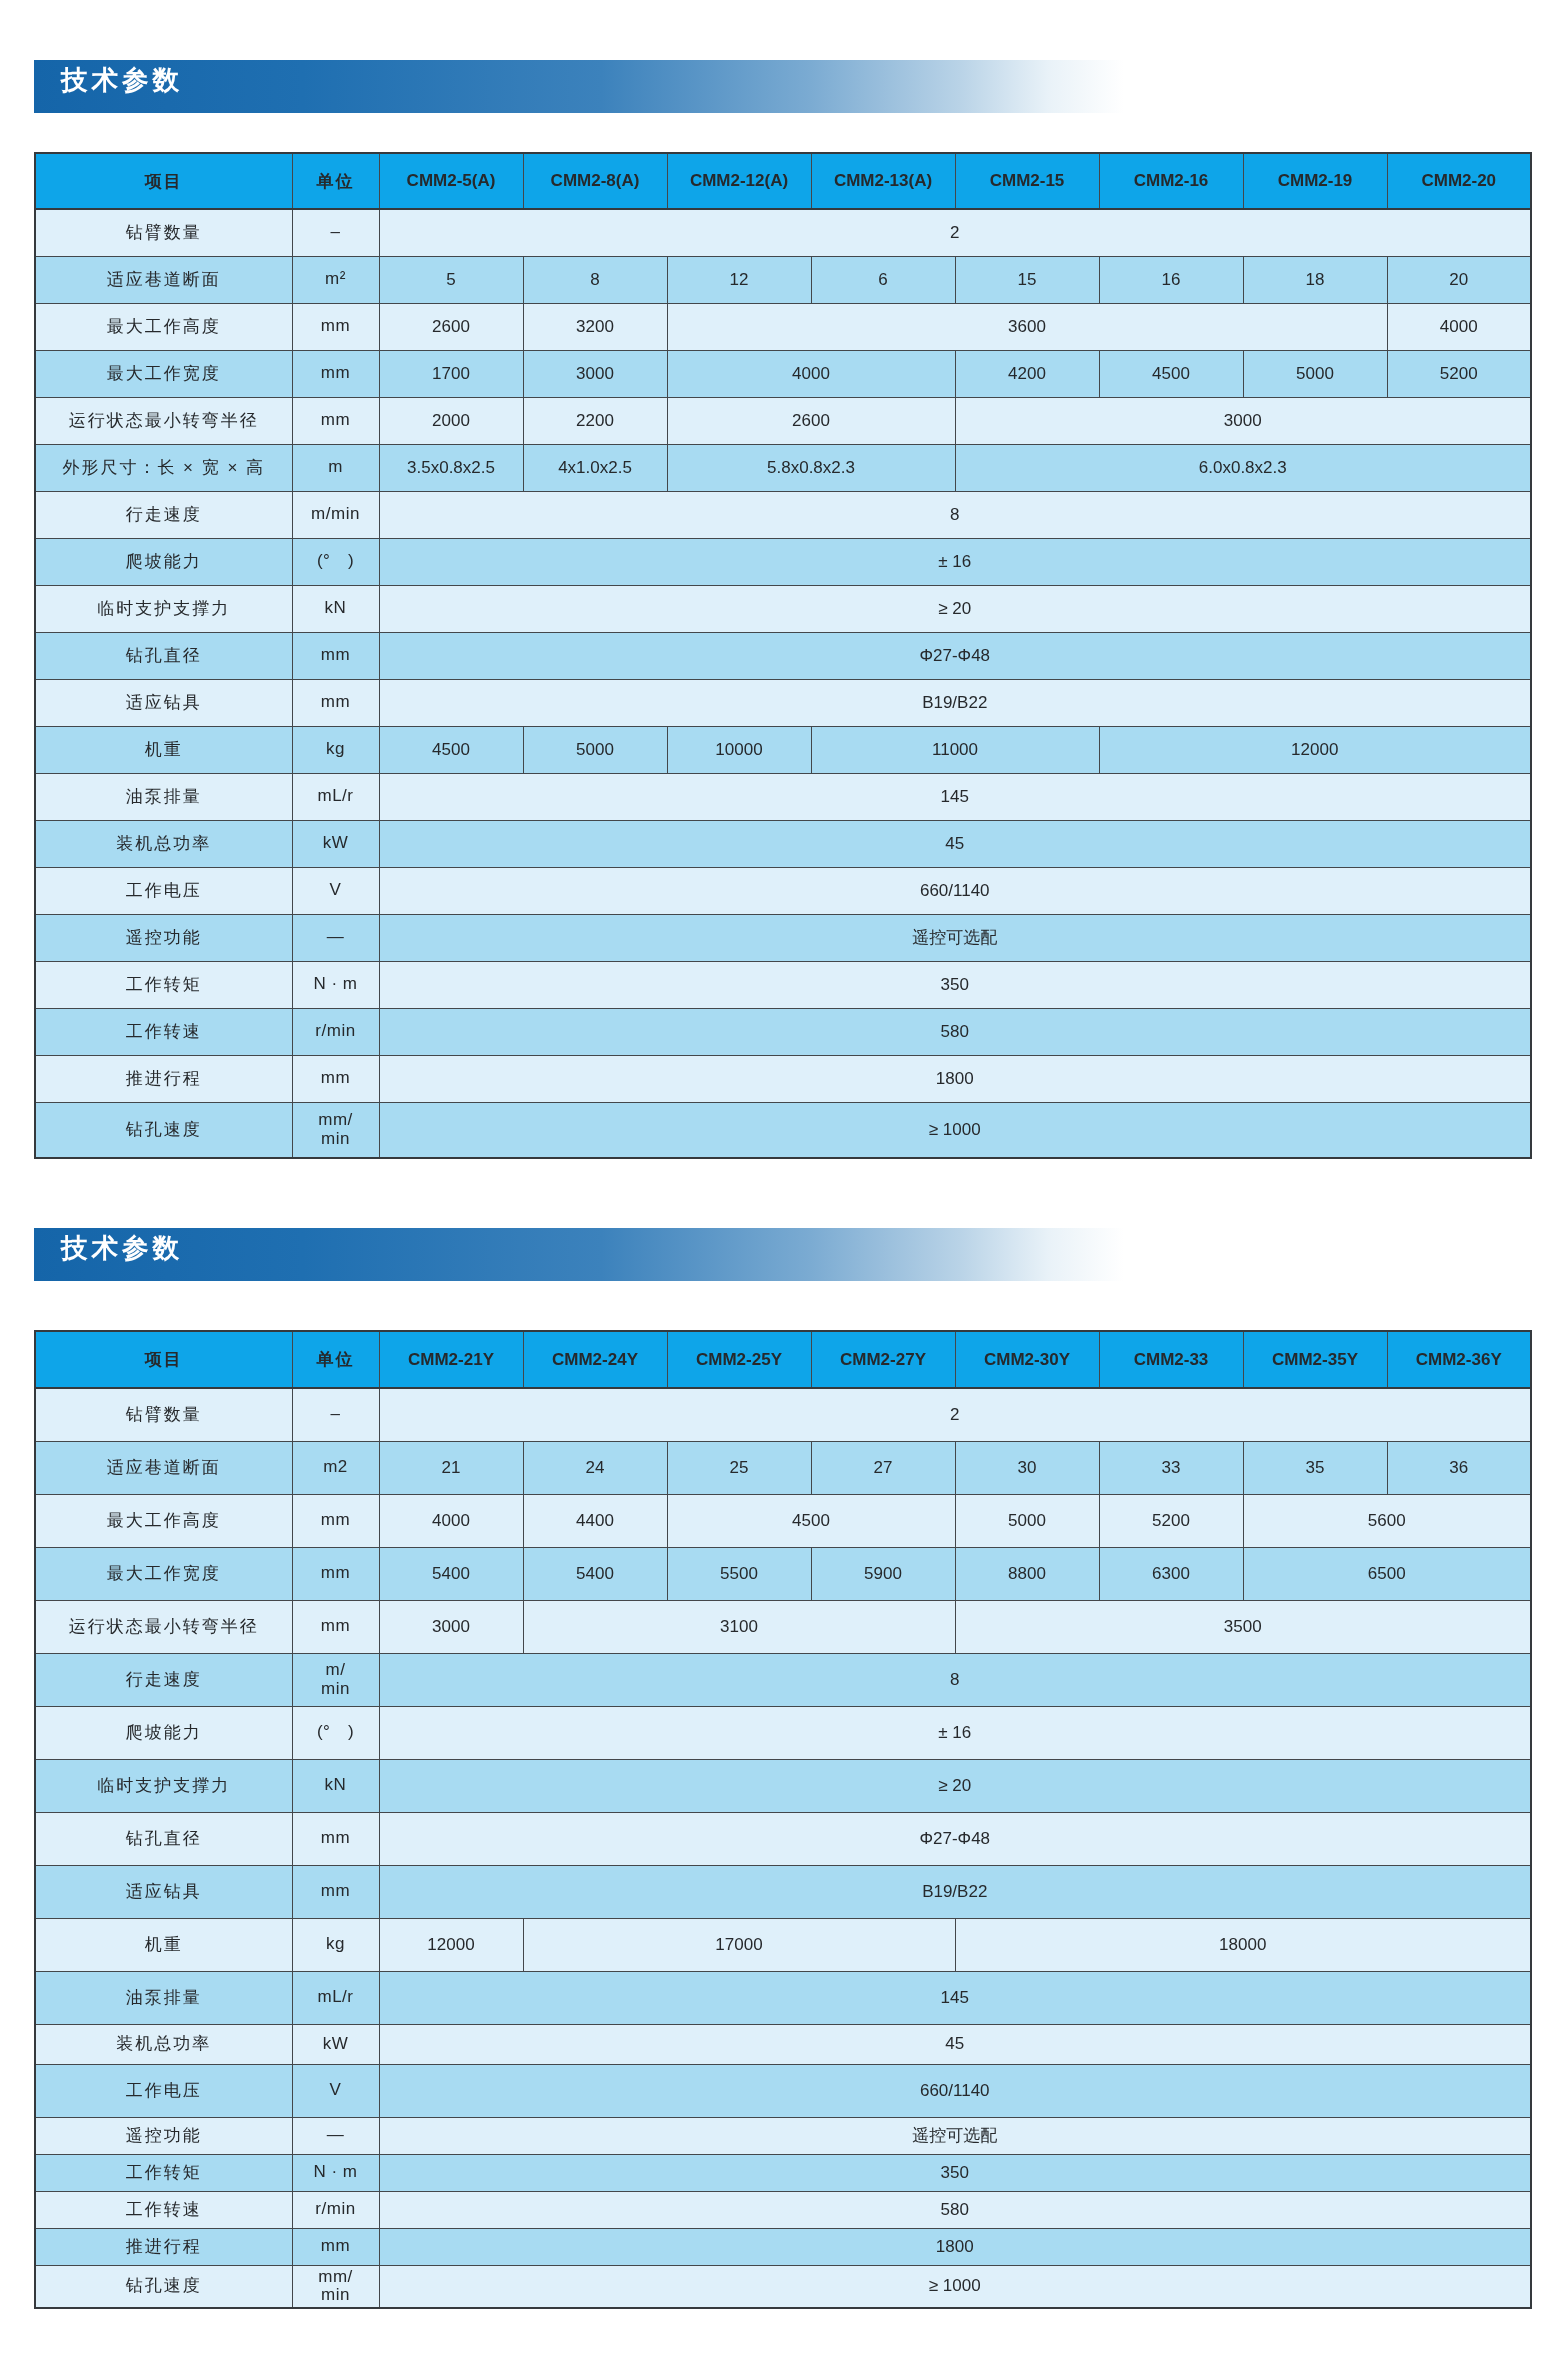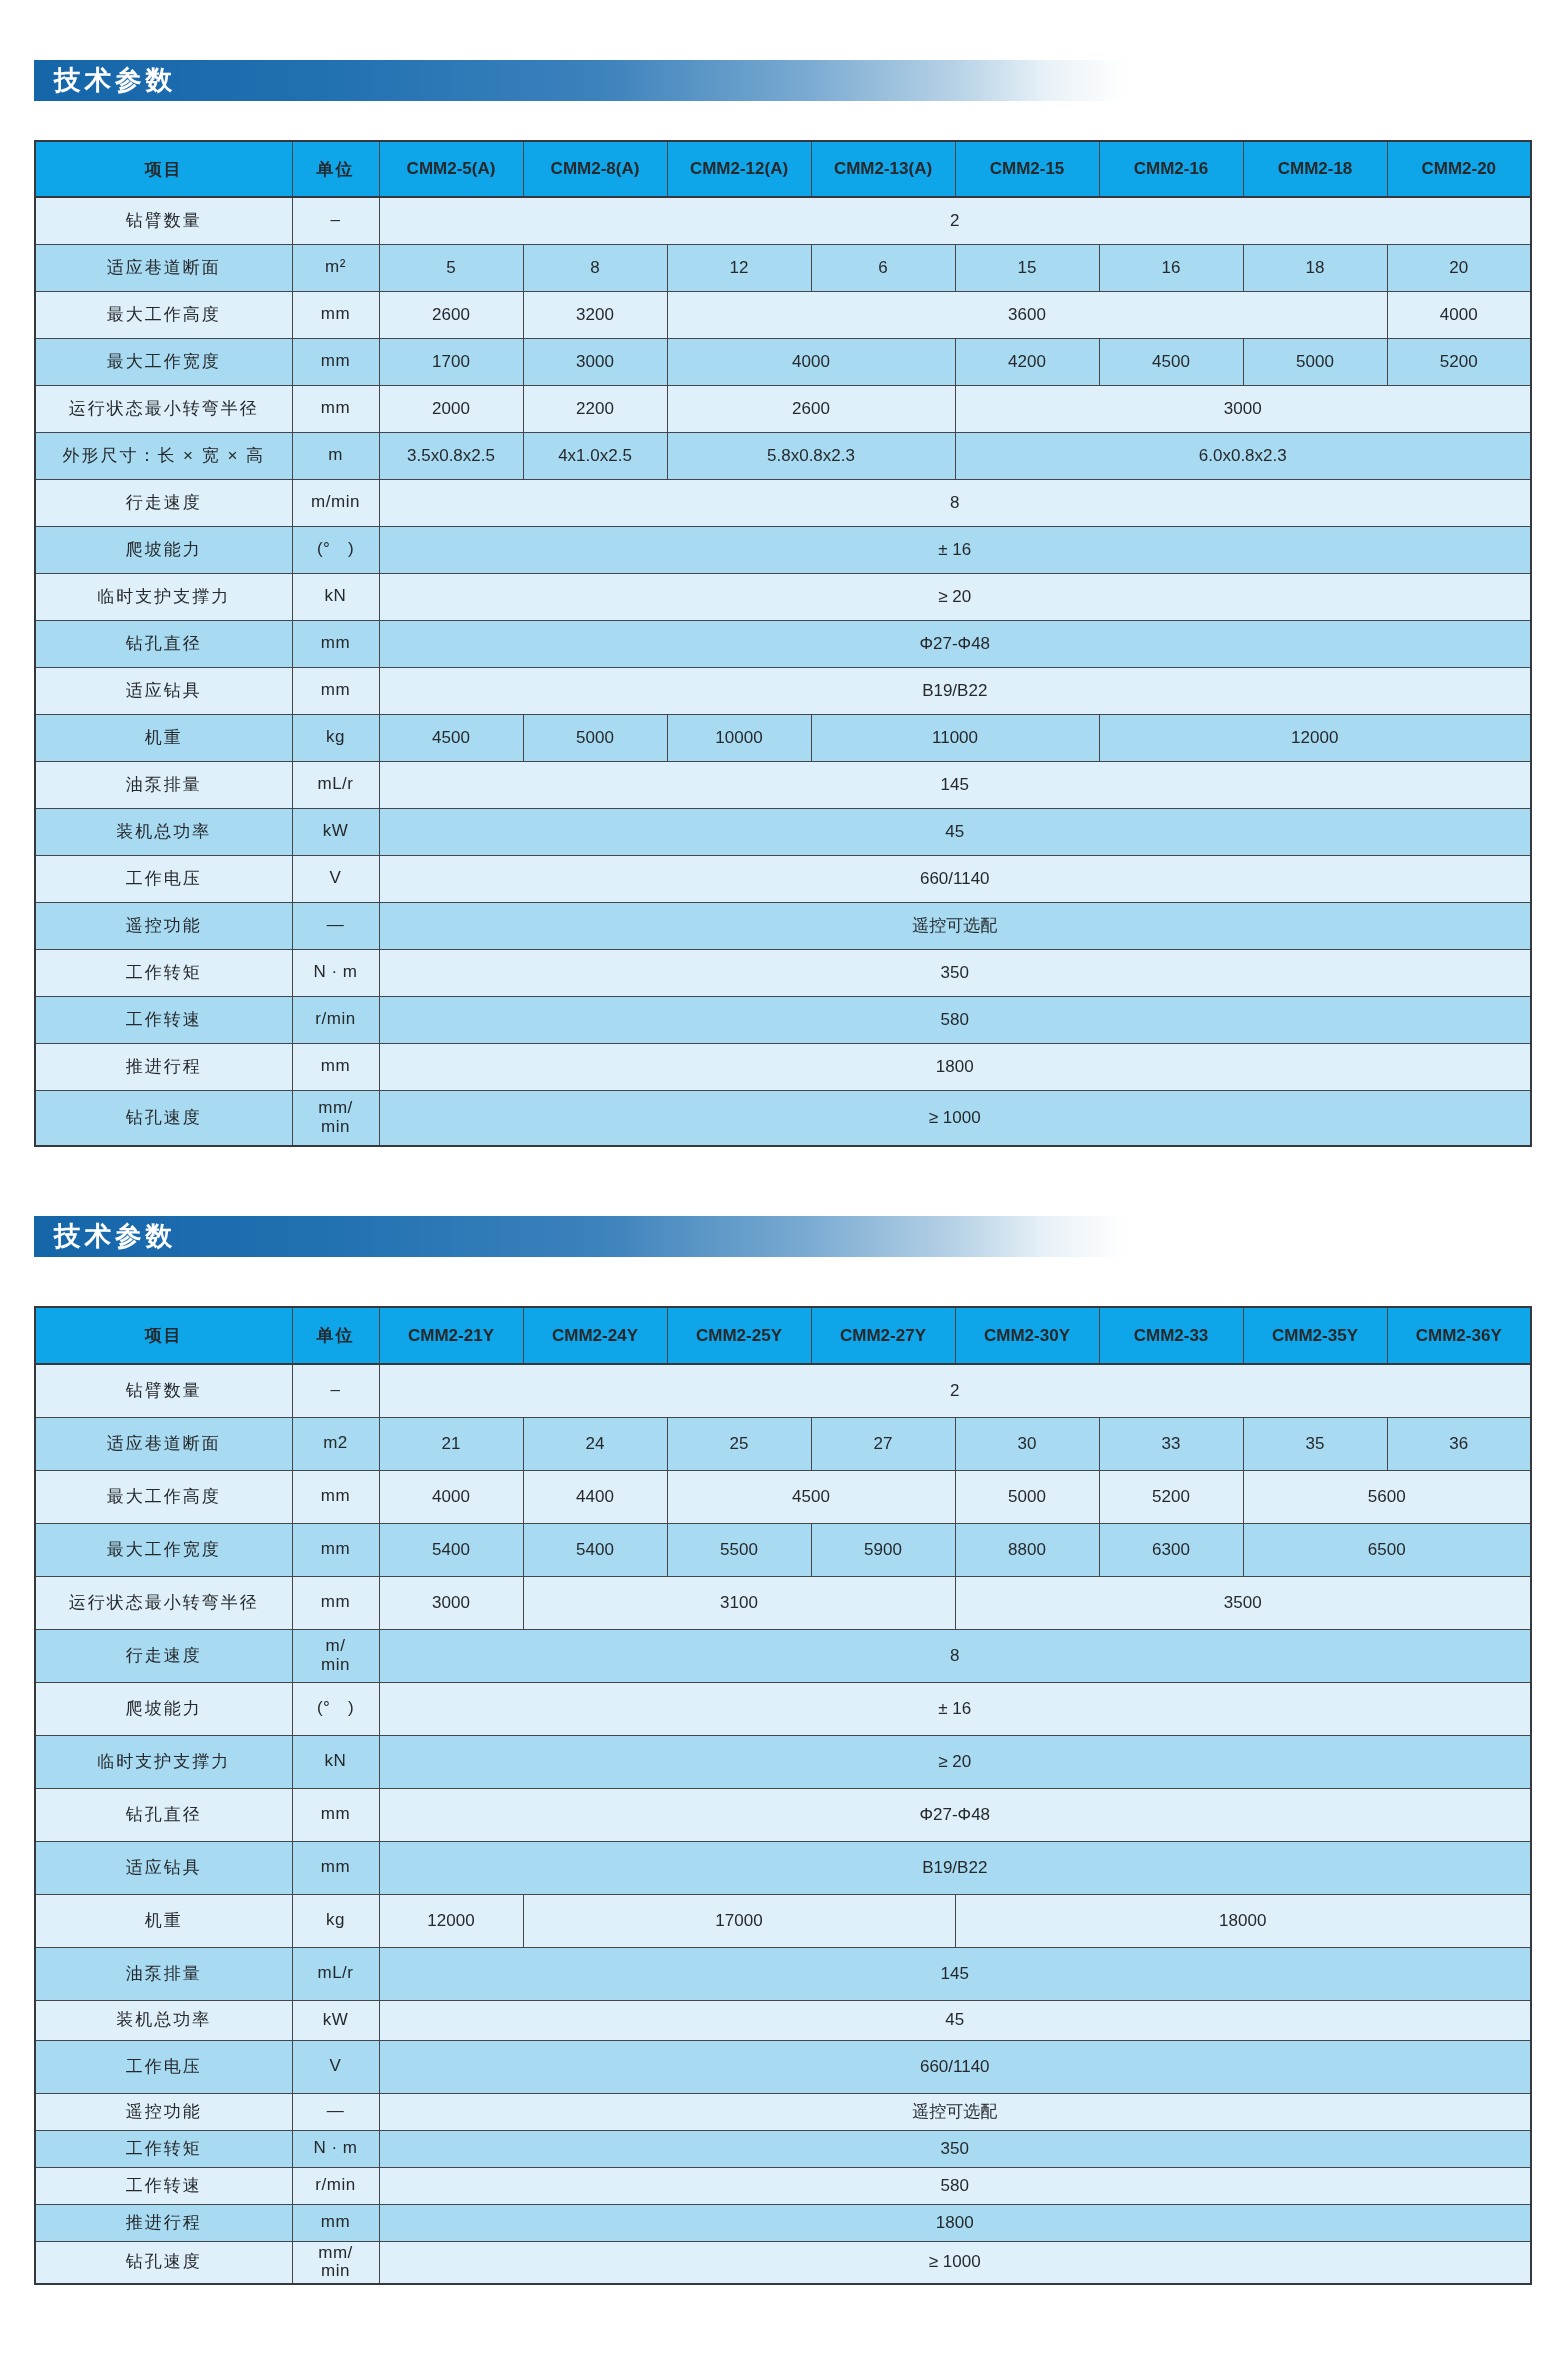--- a/index.html
+++ b/index.html
@@ -15,30 +15,30 @@
     overflow: hidden;
   }
   .content {
     position: absolute;
     left: 34px;
     top: 0;
     width: 1493px;
   }
   
   .banner {
-    height: 41px;
+    height: 53px;
     box-sizing: border-box;
     background: linear-gradient(90deg,
       #1565a9 0%, #1f6fb1 18%, #3c82bc 38%,
       #7babd2 52%, #b9d3e7 62%, #e9f2f8 68%, #ffffff 73%);
     color: #ffffff;
     font-size: 26.6px;
     font-weight: bold;
     line-height: 41px;
-    padding-left: 20px;
+    padding-left: 27px;
     letter-spacing: 3.9px;
   }
   .banner-1 { margin-top: 60px; }
   .banner-2 { margin-top: 69px; }
   
   table.spec {
     border-collapse: collapse;
     table-layout: fixed;
     width: 1493px;
     border: 2.5px solid #35393d;
@@ -109,21 +109,21 @@
         <thead>
           <tr>
             <th class="item-head">项目</th>
             <th class="unit-head">单位</th>
             <th class="model-head">CMM2-5(A)</th>
             <th class="model-head">CMM2-8(A)</th>
             <th class="model-head">CMM2-12(A)</th>
             <th class="model-head">CMM2-13(A)</th>
             <th class="model-head">CMM2-15</th>
             <th class="model-head">CMM2-16</th>
-            <th class="model-head">CMM2-18</th>
+            <th class="model-head">CMM2-19</th>
             <th class="model-head">CMM2-20</th>
           </tr>
         </thead>
         <tbody>
           <tr>
             <td class="item-cell">钻臂数量</td>
             <td class="unit-cell">–</td>
             <td class="val-cell" colspan="8">2</td>
           </tr>
           <tr>

